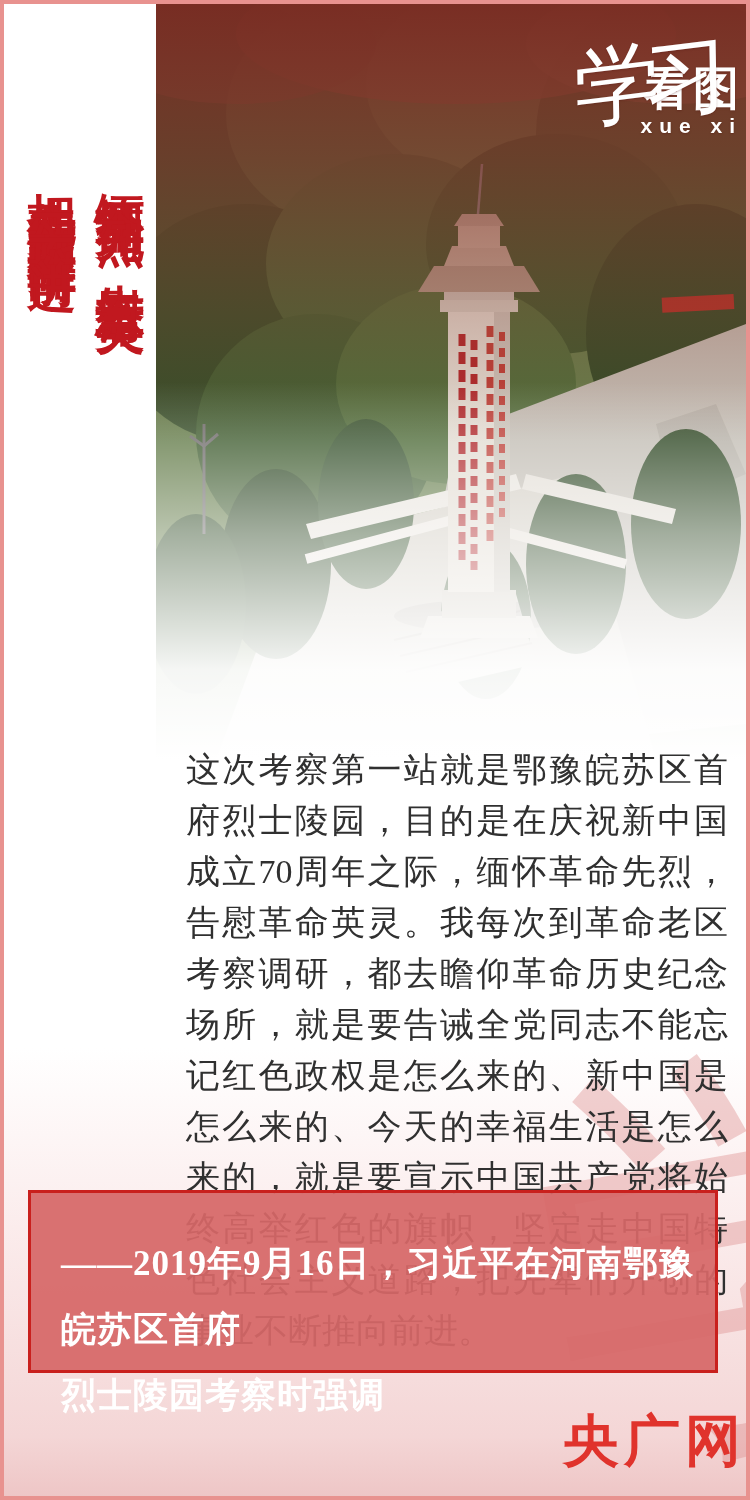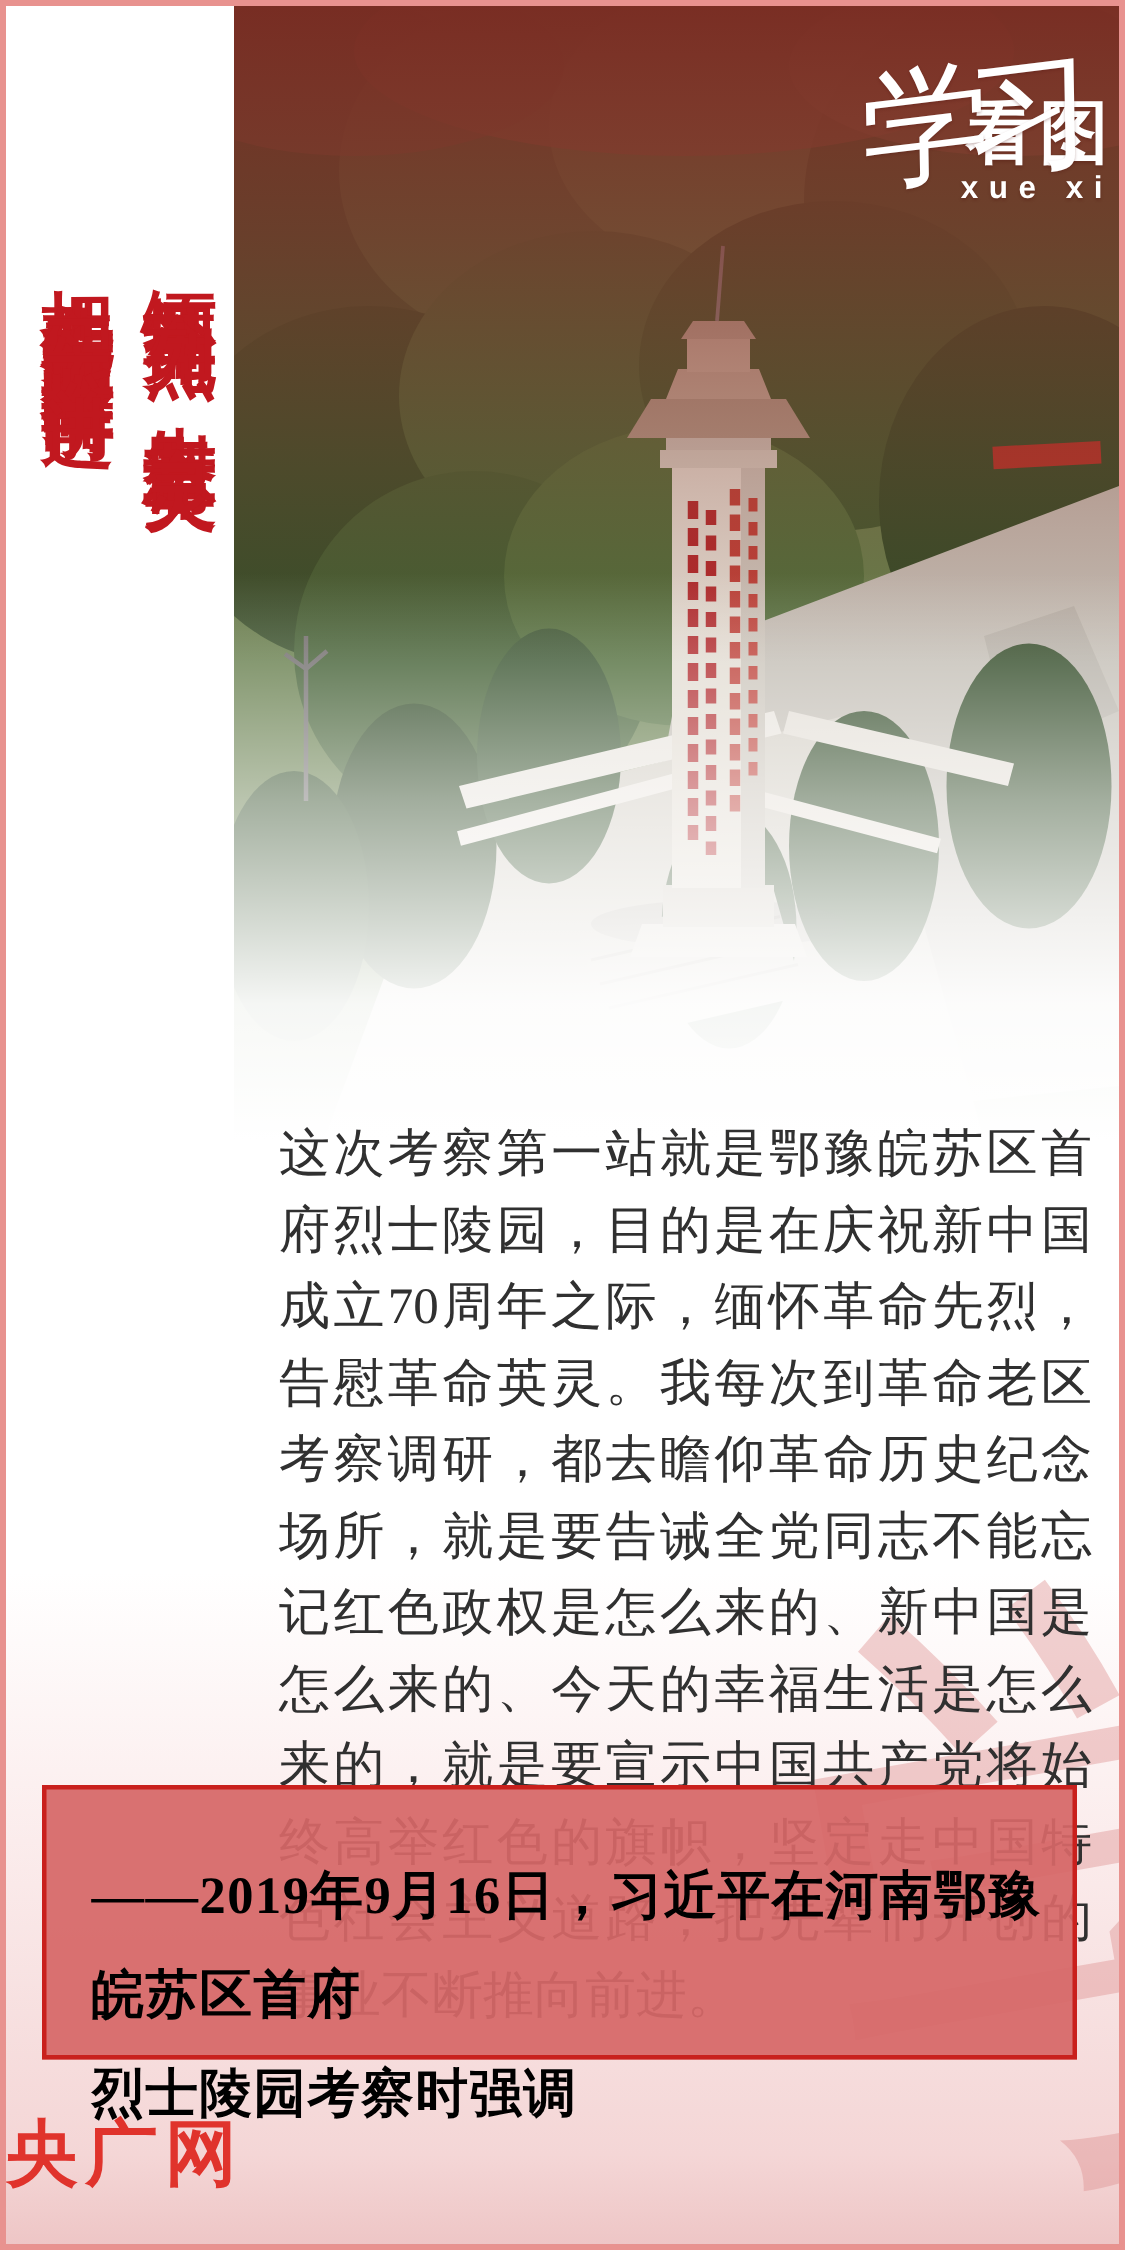--- a/index.html
+++ b/index.html
@@ -46,28 +46,28 @@
     position:absolute; left:536px; top:1030px; z-index:1; pointer-events:none;
     font-family:"DejaVu Serif", serif; font-size:430px; line-height:1;
     color:#dd8d8d; opacity:.40; transform:rotate(-10deg);
   }
 
   
   .attribution {
     position:absolute; left:24px; top:1186px; width:690px; height:183px; z-index:2;
     box-sizing:border-box; border:3px solid #c9201d; background:rgba(214,103,103,.93);
     padding:38px 20px 0 30px;
-    color:#000000; font-family:"Liberation Serif", serif;
+    color:#ffffff; font-family:"Liberation Serif", serif;
     font-size:35px; font-weight:700; line-height:66px; letter-spacing:1px;
   }
 
   
   .footer-logo {
-    position:absolute; left:0; top:1400px; width:100%; z-index:2; text-align:left;
-    font-size:48px; font-weight:900; color:#e0332c; letter-spacing:5px;
+    position:absolute; left:0; top:1400px; width:100%; z-index:2; text-align:right;
+    font-size:56px; font-weight:900; color:#e0332c; letter-spacing:5px;
     font-family:"Liberation Sans", sans-serif;
   }
 </style>
 </head>
 <body>
 
 <div class="canvas">
 
   <div class="photo">
     <svg viewBox="0 0 590 756" width="590" height="756">

